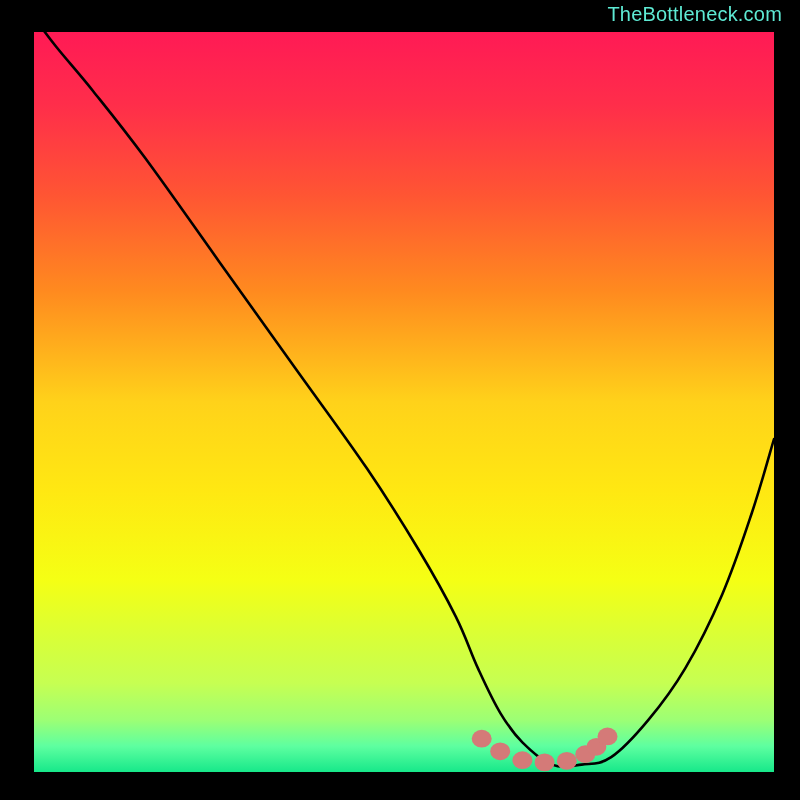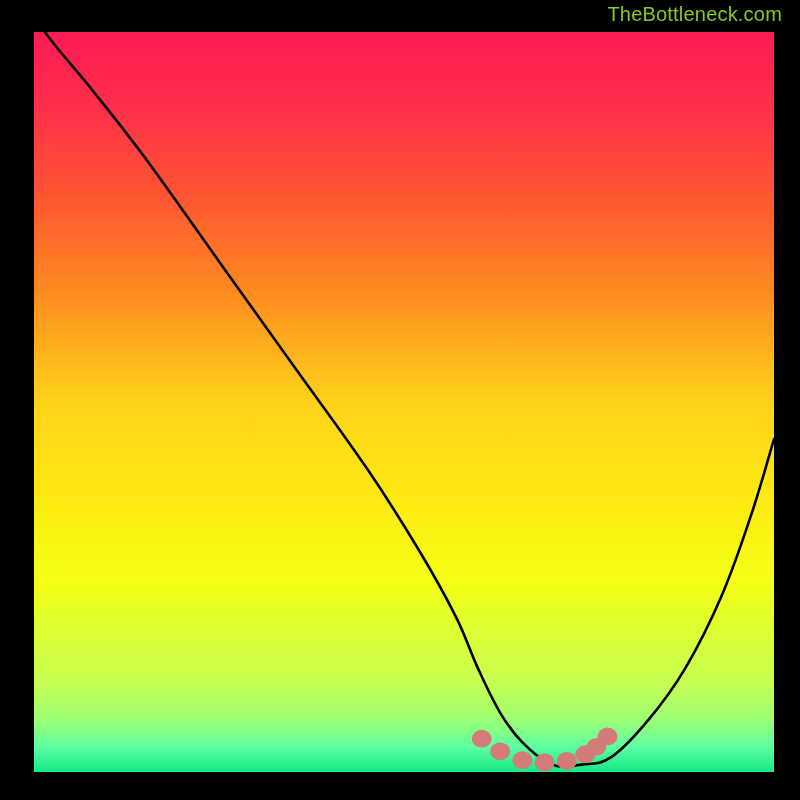--- a/index.html
+++ b/index.html
@@ -38,21 +38,21 @@
     position: absolute;
     left: 0;
     top: 0;
     width: 100%;
     height: 100%;
   }
   .attribution {
     position: absolute;
     top: 3px;
     right: 18px;
-    color: #84cc16;
+    color: #5eead4;
     font-size: 20px;
     font-weight: 500;
     letter-spacing: 0.2px;
   }
 </style>
 </head>
 <body>
 
 <div class="frame">
 

